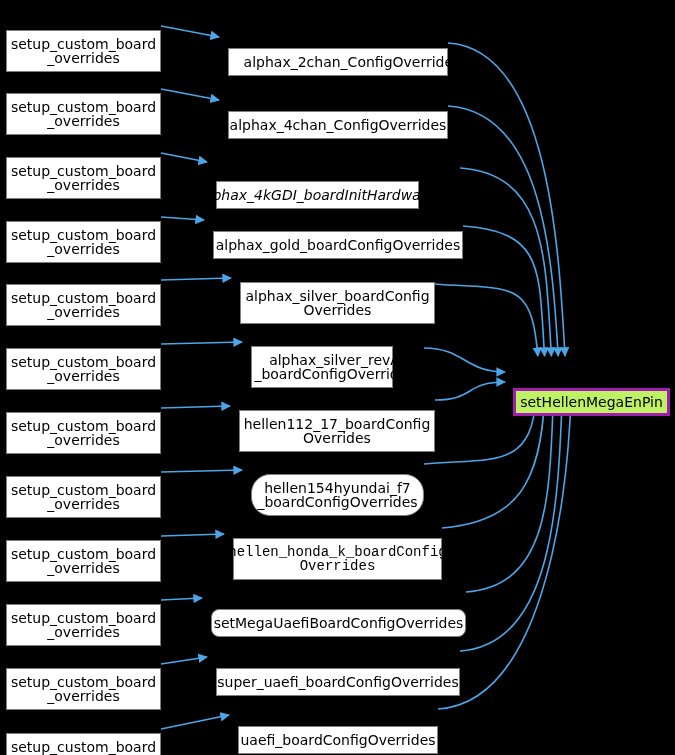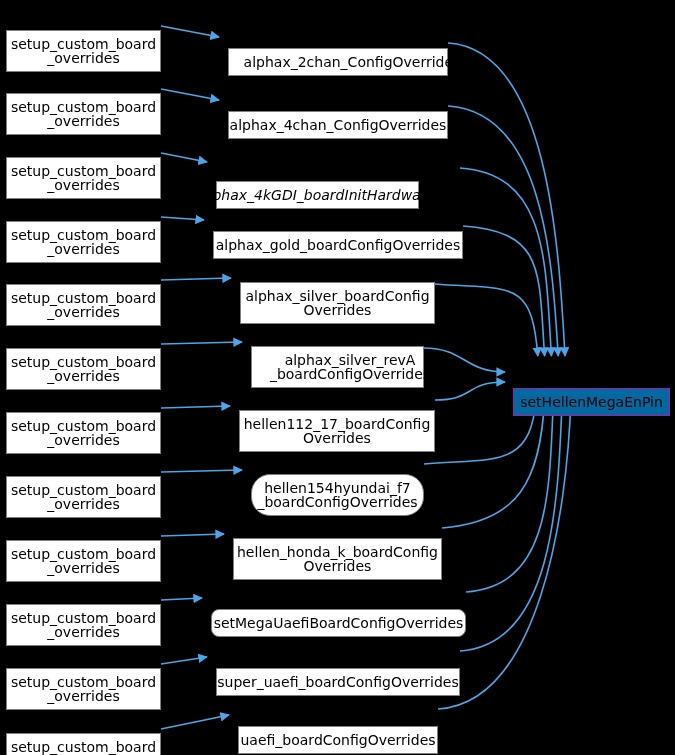--- a/index.html
+++ b/index.html
@@ -38,22 +38,22 @@
     justify-content: center;
     text-align: center;
     font-size: 14px;
     line-height: 14.5px;
     letter-spacing: 0px;
     white-space: pre-line;
     z-index: 2;
     margin-top: 25px;
   }
   .node.target {
-    background: #0369a1;
-    border: 1px solid #a21caf;
+    background: #bef264;
+    border: 3px solid #a21caf;
   }
   .node-label {
     display: block;
     padding: 0 3px;
   }
 </style>
 </head>
 <body>
 
 <div id="graph">
@@ -111,25 +111,25 @@
     <div class="node" style="left: 6px; top: 643px; width: 155px; height: 42px;"><span class="node-label">setup_custom_board
 _overrides</span></div>
     <div class="node" style="left: 6px; top: 708px; width: 155px; height: 42px;"><span class="node-label">setup_custom_board
 _overrides</span></div>
     <div class="node" style="left: 228px; top: 23px; width: 220px; height: 28px; padding-left: 28px;"><span class="node-label">alphax_2chan_ConfigOverrides</span></div>
     <div class="node" style="left: 228px; top: 86px; width: 220px; height: 28px; justify-content: center;"><span class="node-label">alphax_4chan_ConfigOverrides</span></div>
     <div class="node" style="left: 216px; top: 156px; width: 203px; height: 28px; font-style: italic;"><span class="node-label">alphax_4kGDI_boardInitHardware</span></div>
     <div class="node" style="left: 213px; top: 206px; width: 250px; height: 28px;"><span class="node-label">alphax_gold_boardConfigOverrides</span></div>
     <div class="node" style="left: 240px; top: 257px; width: 195px; height: 42px;"><span class="node-label">alphax_silver_boardConfig
 Overrides</span></div>
-    <div class="node" style="left: 251px; top: 321px; width: 173px; height: 42px; padding-left: 25px;"><span class="node-label">alphax_silver_revA
+    <div class="node" style="left: 251px; top: 321px; width: 142px; height: 42px; padding-left: 25px;"><span class="node-label">alphax_silver_revA
 _boardConfigOverrides</span></div>
     <div class="node" style="left: 239px; top: 385px; width: 196px; height: 42px;"><span class="node-label">hellen112_17_boardConfig
 Overrides</span></div>
     <div class="node" style="left: 251px; top: 449px; width: 173px; height: 42px; border-radius: 19px;"><span class="node-label">hellen154hyundai_f7
 _boardConfigOverrides</span></div>
-    <div class="node" style="left: 233px; top: 513px; width: 209px; height: 42px;"><span class="node-label">hellen_honda_k_boardConfig
+    <div class="node" style="left: 233px; top: 513px; width: 209px; height: 42px; font-family: Liberation Mono, monospace;"><span class="node-label">hellen_honda_k_boardConfig
 Overrides</span></div>
     <div class="node" style="left: 211px; top: 584px; width: 255px; height: 28px; border-radius: 8px;"><span class="node-label">setMegaUaefiBoardConfigOverrides</span></div>
     <div class="node" style="left: 216px; top: 643px; width: 244px; height: 28px;"><span class="node-label">super_uaefi_boardConfigOverrides</span></div>
     <div class="node" style="left: 238px; top: 701px; width: 200px; height: 28px;"><span class="node-label">uaefi_boardConfigOverrides</span></div>
     <div class="node target" style="left: 513px; top: 363px; width: 157px; height: 28px;"><span class="node-label">setHellenMegaEnPin</span></div>
   </div>
 
 </body></html>

